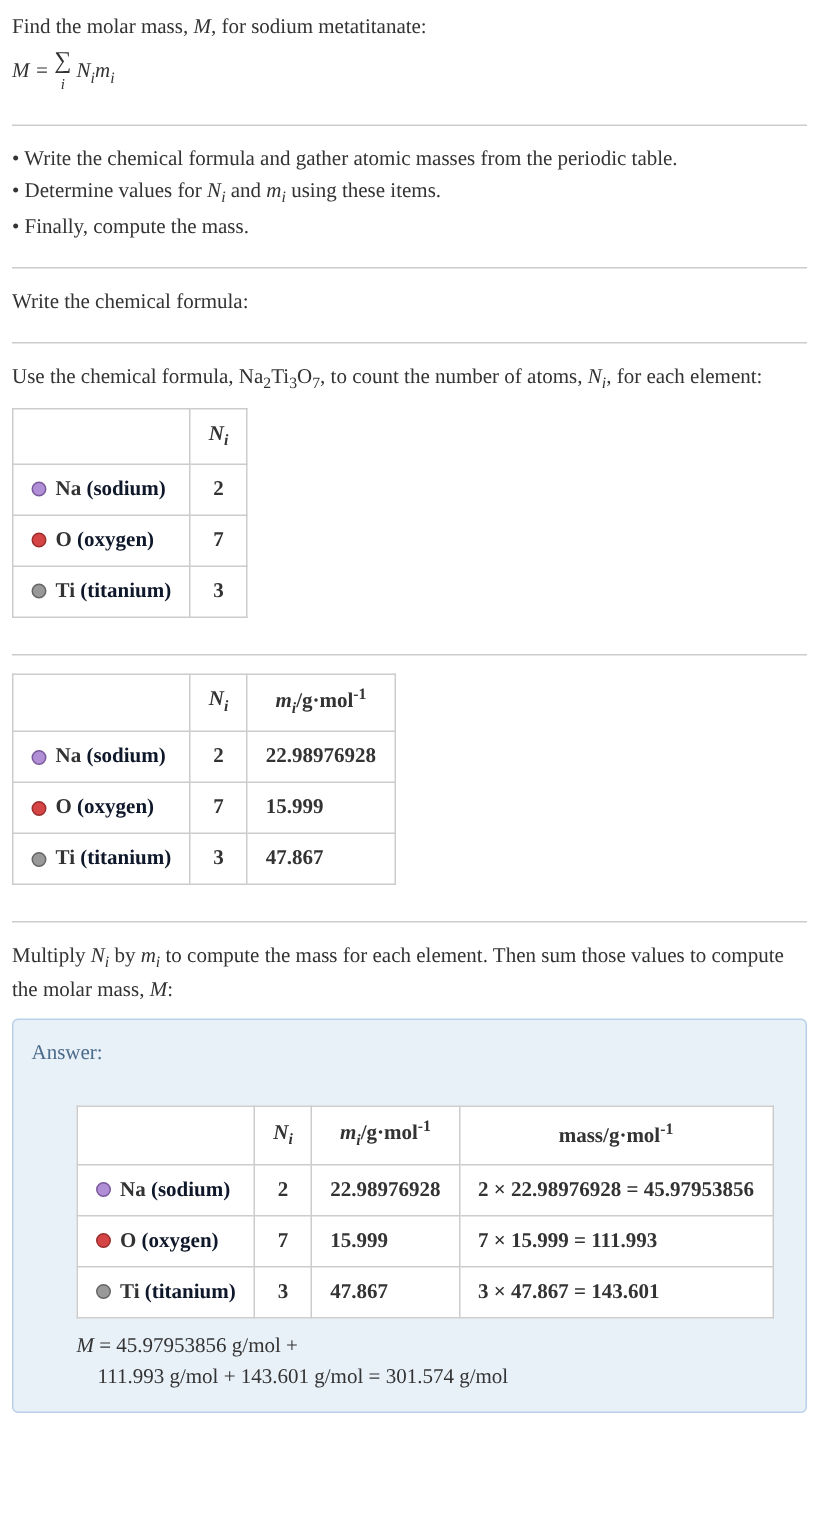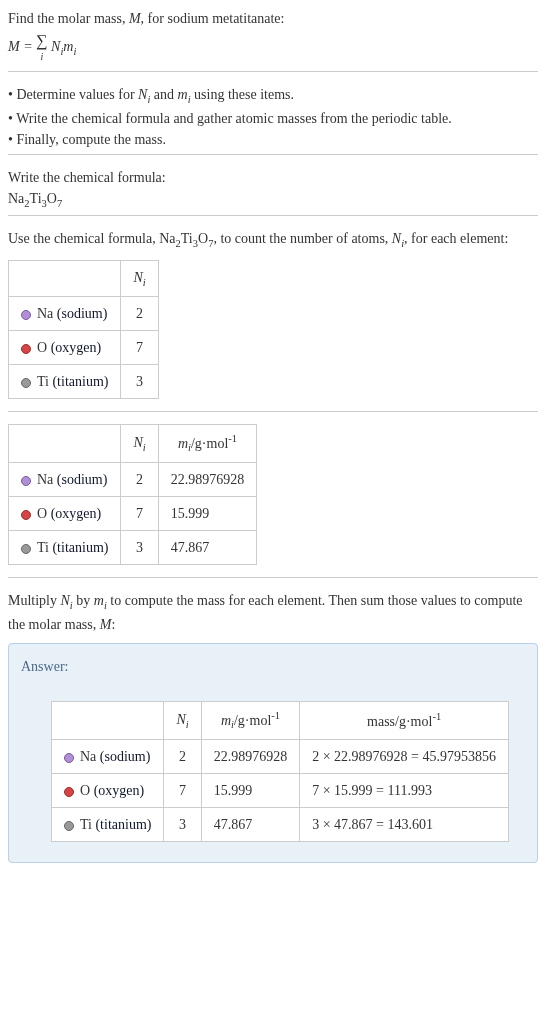--- a/index.html
+++ b/index.html
@@ -7,21 +7,21 @@
       font-family: Georgia, 'Times New Roman', serif;
       font-size: 14px;
       color: #333;
       background: #fff;
       width: 546px;
       padding: 8px;
       line-height: 1.5;
     }
     .section {
       border-bottom: 1px solid #ccc;
-      padding-bottom: 4px;
+      padding-bottom: 16px;
       margin-bottom: 12px;
     }
     .section:last-of-type {
       border-bottom: none;
     }
     .formula {
       font-style: italic;
       margin: 4px 0;
     }
     .sub { vertical-align: sub; font-size: 0.75em; }
@@ -30,21 +30,21 @@
     .chem .sub { vertical-align: sub; font-size: 0.75em; font-style: normal; }
     .italic { font-style: italic; }
     table {
       border-collapse: collapse;
       margin: 8px 0;
     }
     td, th {
       border: 1px solid #ccc;
       padding: 6px 12px;
       text-align: left;
-      font-weight: normal;
+      font-weight: bold;
     }
     th {
       font-style: italic;
       text-align: center;
     }
     .element-name {
       color: #0f172a;
     }
     .dot {
       display: inline-block;
@@ -86,32 +86,29 @@
   <div>
     <span>Find the molar mass, </span><span class="italic">M</span><span>, for sodium metatitanate:</span>
   </div>
   <div class="formula">
     <span class="italic">M</span><span> = </span><span style="display:inline-block;vertical-align:middle;text-align:center;line-height:1;"><span style="font-size:16px;">∑</span><br><span class="italic" style="font-size:10px;">i</span></span>
     <span class="italic">N</span><span class="sub italic">i</span><span class="italic">m</span><span class="sub italic">i</span>
   </div>
 </div>
 
 <div class="section">
+  <div>• Write the chemical formula and gather atomic masses from the periodic table.</div>
   <div>
     <span>• Determine values for </span><span class="italic">N</span><span class="sub italic">i</span><span> and </span><span class="italic">m</span><span class="sub italic">i</span><span> using these items.</span>
   </div>
-  <div>• Write the chemical formula and gather atomic masses from the periodic table.</div>
   <div>• Finally, compute the mass.</div>
 </div>
 
 <div class="section">
   <div>Write the chemical formula:</div>
-  <div class="chem">
-    <span>Na</span><span class="sub">2</span><span>Ti</span><span class="sub">3</span><span>O</span><span class="sub">7</span>
-  </div>
 </div>
 
 <div class="section">
   <div>
     <span>Use the chemical formula, </span><span class="chem"><span>Na</span><span class="sub">2</span><span>Ti</span><span class="sub">3</span><span>O</span><span class="sub">7</span></span><span>, to count the number of atoms, </span><span class="italic">N</span><span class="sub italic">i</span><span>, for each element:</span>
   </div>
   <table>
     <tbody>
         <tr>
       <th></th>
@@ -188,14 +185,18 @@
         <td>7 × 15.999 = 111.993</td>
       </tr>
       <tr>
         <td><span class="dot dot-ti"></span><span>Ti</span> <span class="element-name">(titanium)</span></td>
         <td class="center-col">3</td>
         <td>47.867</td>
         <td>3 × 47.867 = 143.601</td>
       </tr>
     </tbody>
       </table>
+    <div class="result">
+      <span class="italic">M</span><span> = 45.97953856 g/mol +</span><br>
+      <span style="margin-left:14px;">111.993 g/mol + 143.601 g/mol = 301.574 g/mol</span>
+    </div>
   </div>
 </div>
 
 </body></html>

